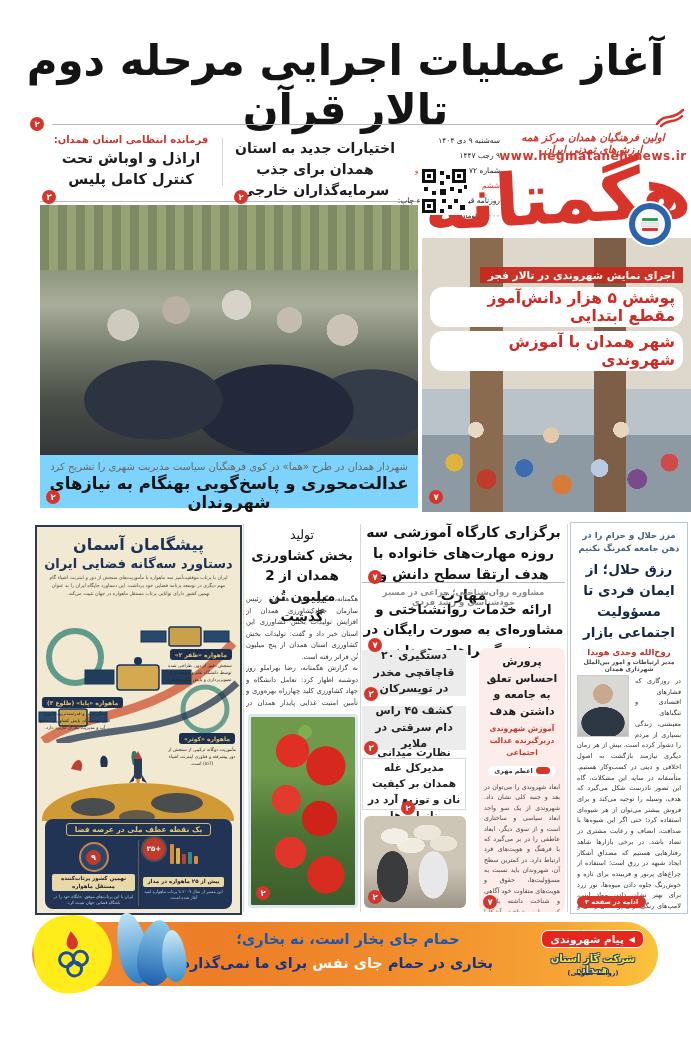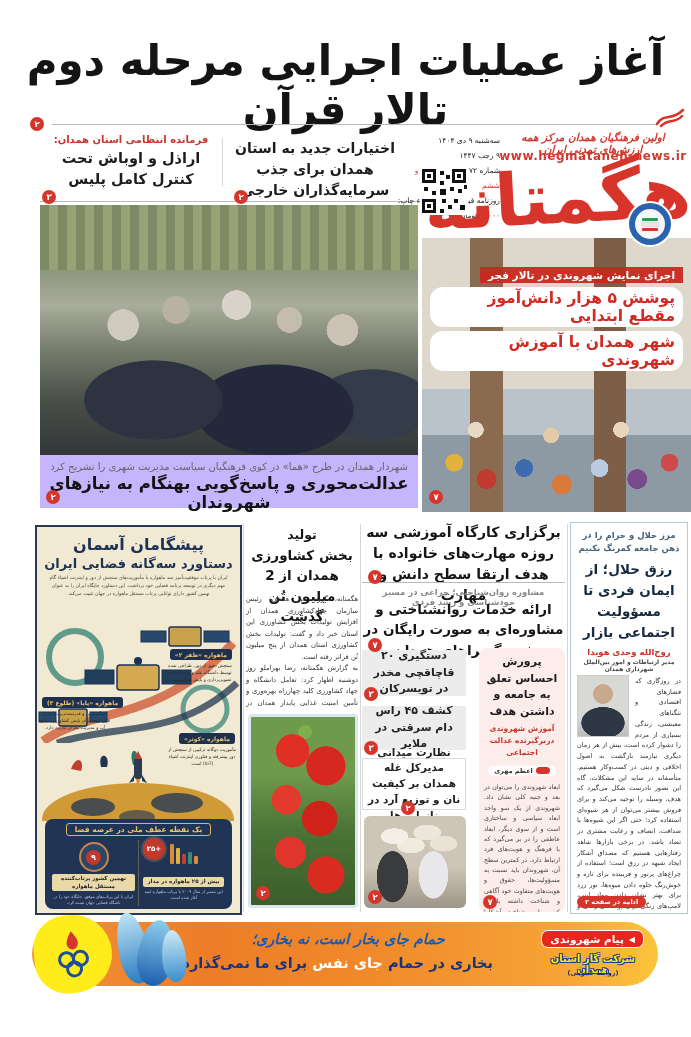--- a/index.html
+++ b/index.html
@@ -42,21 +42,21 @@
       radial-gradient(circle 14px at 36% 42%,#b9b2a4 97%,transparent),
       radial-gradient(circle 15px at 52% 40%,#d8d3c8 97%,transparent),
       radial-gradient(circle 13px at 66% 46%,#c4bcae 97%,transparent),
       radial-gradient(circle 16px at 80% 50%,#cbc4b6 97%,transparent),
       radial-gradient(ellipse 70px 40px at 30% 78%,#2d3340 98%,transparent),
       radial-gradient(ellipse 80px 46px at 62% 82%,#23293a 98%,transparent),
       radial-gradient(ellipse 60px 36px at 88% 80%,#343b49 98%,transparent),
       repeating-linear-gradient(90deg,#7d8a63 0 9px,#97a277 9px 18px) 0 0/100% 26%,
       linear-gradient(180deg,#8e967e 26%,#a9ad9b 40%,#767c6c 58%,#4a4f48 78%,#33373a 100%);
     background-repeat:no-repeat;}
-  .caption-box{left:40px;top:455px;width:378px;height:53px;background:#c4b5fd;text-align:center;}
+  .caption-box{left:40px;top:455px;width:378px;height:53px;background:#7dd3fc;text-align:center;}
   .caption-kicker{margin-top:6px;font-size:10px;color:#666;}
   .caption-title{margin-top:2px;font-size:16.5px;font-weight:700;color:#131313;}
   .photo-children{left:422px;top:238px;width:269px;height:274px;
     background:
       radial-gradient(circle 9px at 12% 82%,#e2b33c 97%,transparent),
       radial-gradient(circle 10px at 24% 88%,#c03a2e 97%,transparent),
       radial-gradient(circle 9px at 38% 84%,#3c6bb0 97%,transparent),
       radial-gradient(circle 10px at 52% 90%,#d9793a 97%,transparent),
       radial-gradient(circle 9px at 66% 84%,#b8cbe0 97%,transparent),
       radial-gradient(circle 10px at 80% 88%,#7a4a8c 97%,transparent),
@@ -107,21 +107,21 @@
     background-repeat:no-repeat;}
   .pink-box{left:479px;top:648px;width:86px;height:264px;background:#fcecea;border-radius:8px;
             padding:6px 5px;box-sizing:border-box;overflow:hidden;position:absolute;}
   .pink-title{font-size:11px;font-weight:900;color:#1d1d1d;line-height:1.5;}
   .pink-kicker{font-size:7.5px;font-weight:bold;color:#c8352b;line-height:1.6;margin-top:3px;}
   .author-pill{display:inline-flex;align-items:center;gap:3px;background:#fff;border-radius:9px;
                padding:1px 6px;margin-top:3px;font-size:6.5px;font-weight:bold;color:#333;}
   .pill-dot{width:14px;height:7px;border-radius:4px;background:#d6352c;display:inline-block;}
   .pink-body{font-size:6.3px;line-height:1.65;color:#444;margin-top:4px;}
 
-  .agri-kicker{left:246px;width:112px;top:527px;font-size:12.5px;font-weight:700;color:#161616;}
+  .agri-kicker{left:246px;width:112px;top:527px;font-size:12.5px;font-weight:400;color:#161616;}
   .agri-title{left:246px;width:112px;top:545px;font-size:13.5px;font-weight:900;color:#161616;line-height:1.5;}
   .agri-body{left:246px;width:112px;top:594px;height:116px;overflow:hidden;font-size:6.8px;line-height:1.7;color:#333;}
   .photo-tomato{left:248px;top:714px;width:110px;height:194px;border:3px solid #dbe6f1;border-radius:4px;box-sizing:border-box;
     background:
       radial-gradient(circle 17px at 40% 18%,#e03026 96%,transparent),
       radial-gradient(circle 20px at 72% 26%,#d6281e 96%,transparent),
       radial-gradient(circle 15px at 34% 44%,#e23a2c 96%,transparent),
       radial-gradient(circle 18px at 66% 54%,#cf2319 96%,transparent),
       radial-gradient(circle 16px at 38% 72%,#e0352a 96%,transparent),
       radial-gradient(circle 19px at 72% 84%,#d92c20 96%,transparent),
@@ -159,21 +159,21 @@
 
   
   .banner{left:32px;top:922px;width:626px;height:64px;border-radius:34px;
           background:linear-gradient(270deg,#fbc43c 0%,#f6a335 16%,#f08a2b 45%,#ed7d27 72%,#f2923a 100%);
           position:absolute;}
   .gas-pill{position:absolute;right:14px;top:8px;background:#e6261f;border:1.5px solid #fff;border-radius:7px;
             color:#fff;font-size:10.5px;font-weight:900;padding:2px 8px;display:flex;align-items:center;gap:5px;}
   .gas-co{position:absolute;right:10px;top:31px;width:110px;text-align:center;font-size:10px;font-weight:900;color:#ffe81f;
           text-shadow:-1px 1px 0 #1b3f94,1px -1px 0 #1b3f94,1px 1px 0 #1b3f94,-1px -1px 0 #1b3f94;}
   .gas-pr{position:absolute;right:10px;top:47px;width:110px;text-align:center;font-size:6.5px;font-weight:bold;color:#172f7a;}
-  .slogan1{position:absolute;left:150px;right:144px;top:9px;text-align:center;font-size:14.5px;font-weight:900;color:#1558b5;font-style:italic;}
+  .slogan1{position:absolute;left:150px;right:144px;top:9px;text-align:center;font-size:14.5px;font-weight:900;color:#1558b5;}
   .slogan2{position:absolute;left:130px;right:150px;top:33px;text-align:center;font-size:14.5px;font-weight:900;color:#16337f;}
   .slogan2 .hl{color:#fff;}
   .blob{position:absolute;left:2px;top:-7px;width:78px;height:78px;background:#ffec1a;
         border-radius:42% 50% 50% 42%;transform:rotate(-6deg);display:flex;align-items:center;justify-content:center;z-index:2;}
   .flame{position:absolute;border-radius:50% 50% 50% 50%/60% 60% 40% 40%;z-index:1;}
   .f1{left:86px;top:-10px;width:30px;height:72px;background:linear-gradient(180deg,#bfe4f6,#2b7cc0);transform:rotate(-12deg);}
   .f2{left:106px;top:-2px;width:36px;height:66px;background:linear-gradient(180deg,#8ecdec,#1d5fae);transform:rotate(8deg);}
   .f3{left:130px;top:8px;width:24px;height:52px;background:linear-gradient(180deg,#cfeaf8,#3a8ecb);transform:rotate(-6deg);}
 </style>
 </head>

